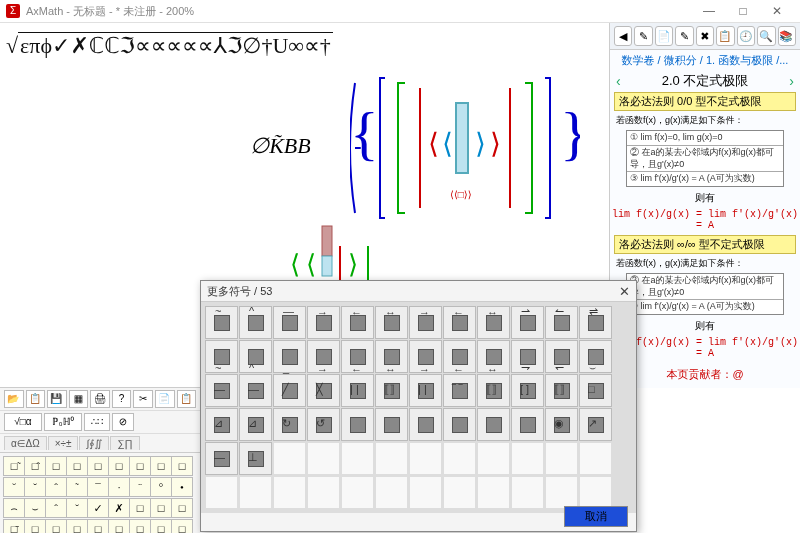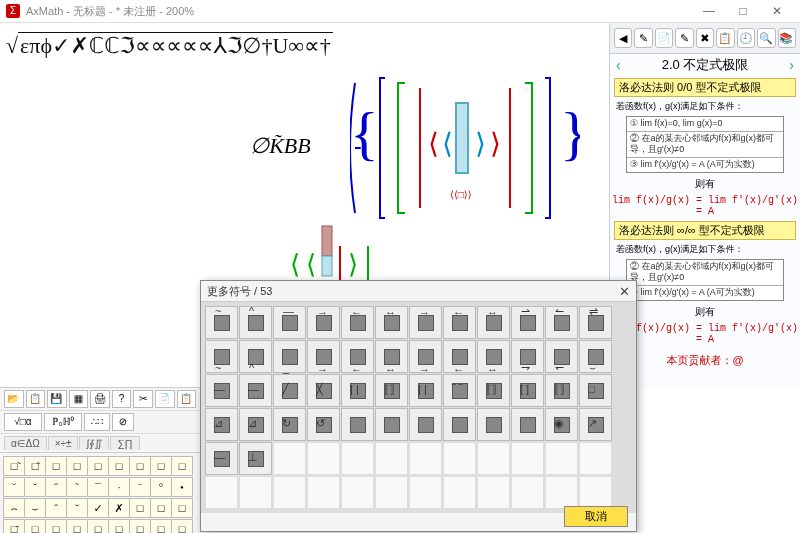--- a/index.html
+++ b/index.html
@@ -36,21 +36,21 @@
 .dialog{position:absolute;left:200px;top:280px;width:435px;height:250px;background:#f4f4f4;border:1px solid #888;box-shadow:2px 2px 8px rgba(0,0,0,0.3)}
 .dhdr{height:20px;display:flex;align-items:center;padding:0 6px;font-size:11px;color:#333;border-bottom:1px solid #ccc}
 .dhdr .x{margin-left:auto;cursor:pointer;font-size:13px;color:#444}
 .dgrid{display:grid;grid-template-columns:repeat(12,33px);grid-auto-rows:33px;gap:1px;padding:4px;background:#ddd}
 .dgrid span{background:#eee;border:1px solid #bbb;display:flex;align-items:center;justify-content:center;cursor:pointer;position:relative}
 .dgrid span.f{background:#eee}
 .dgrid span.e{background:#f8f8f8;border:1px solid #ddd}
 .cellbox{width:14px;height:14px;background:#888;border:1px solid #555}
 .deco{position:absolute;font-size:11px;color:#333}
 .dftr{position:absolute;bottom:4px;right:8px}
-.dftr button{padding:2px 20px;font-size:11px;border:1px solid #888;background:#fde047;cursor:pointer}
+.dftr button{padding:2px 20px;font-size:11px;border:1px solid #888;background:#1d4ed8;cursor:pointer}
 svg{display:block}
 </style>
 </head>
 <body>
 
 <div class="titlebar">
   <span class="ticon">Σ</span>
   <span>AxMath - 无标题 - * 未注册 - 200%</span>
   <div class="wctrl">
     <span>—</span>
@@ -104,20 +104,21 @@
       <span>◀</span>
       <span>✎</span>
       <span>📄</span>
       <span>✎</span>
       <span>✖</span>
       <span>📋</span>
       <span>🕘</span>
       <span>🔍</span>
       <span>📚</span>
     </div>
+    <div class="crumb">数学卷 / 微积分 / 1. 函数与极限 /...</div>
     <div class="chev">
       <span style="color:#2a6">‹</span>
       <span class="t">2.0 不定式极限</span>
       <span style="color:#2a6">›</span>
     </div>
     <div class="rule">洛必达法则 0/0 型不定式极限</div>
     <div style="font-size:9px;padding:1px 6px">若函数f(x)，g(x)满足如下条件：</div>
     <div class="minibox">
       <div>① lim f(x)=0, lim g(x)=0</div>
       <div>② 在a的某去心邻域内f(x)和g(x)都可导，且g'(x)≠0</div>

